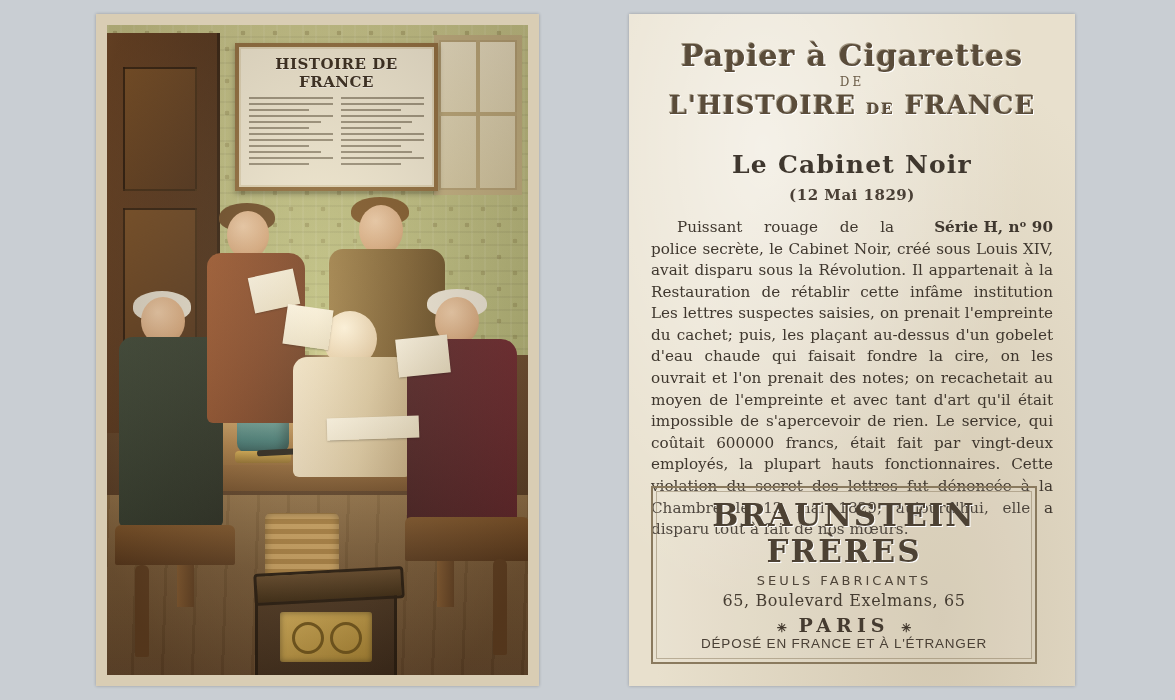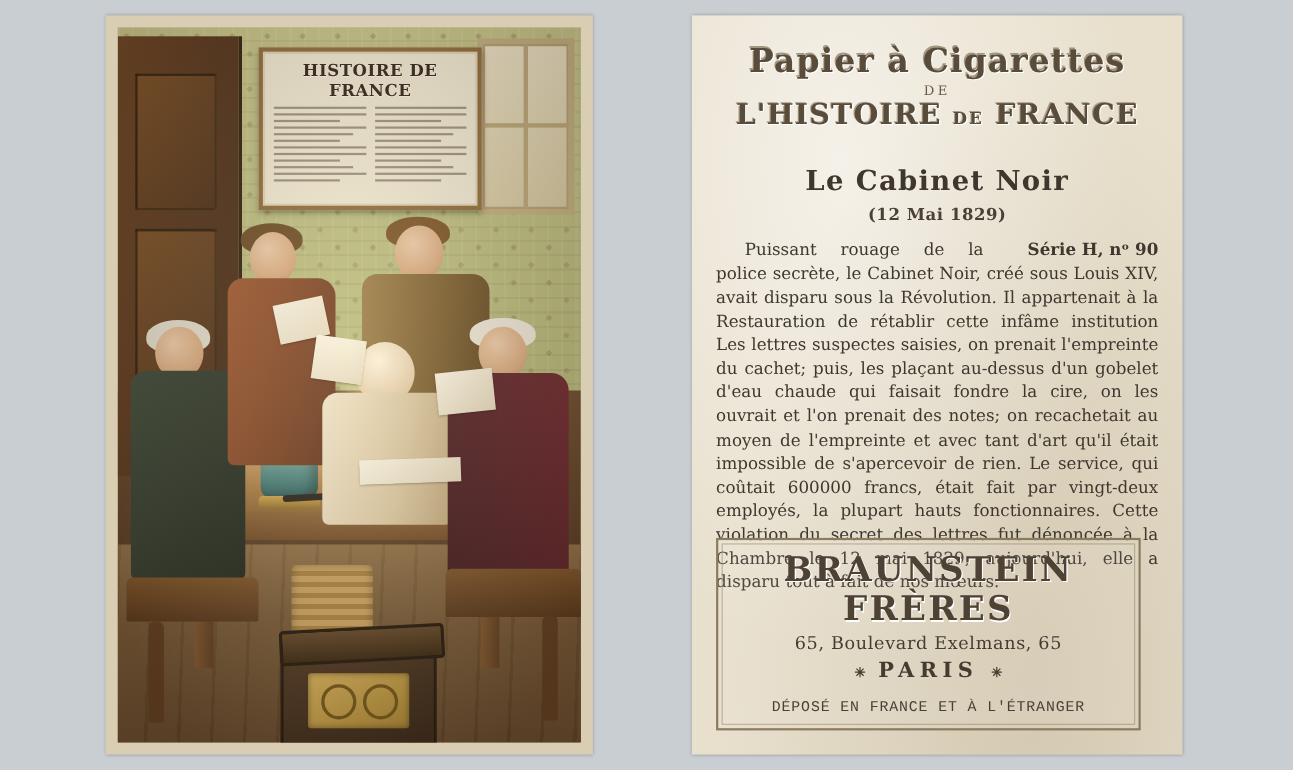--- a/index.html
+++ b/index.html
@@ -496,24 +496,24 @@
   .maker-city {
     font-family: "DejaVu Serif", serif;
     font-weight: bold;
     font-size: 19px;
     letter-spacing: 5px;
     margin-top: 4px;
     color: #453b30;
   }
   .maker-city .star { font-size: 12px; letter-spacing: 0; }
   .maker-note {
-    font-family: Liberation Mono, monospace;
+    font-family: Liberation Sans, sans-serif;
     font-size: 13.5px;
     letter-spacing: .8px;
-    margin-top: 16px;
+    margin-top: 0;
     color: #4a4036;
   }
 </style>
 </head>
 <body>
 
 <div class="scene">
 
   <div class="card card-front">
     <div class="front-inner">
@@ -652,20 +652,21 @@
       <div class="title-main">Le Cabinet Noir</div>
       <div class="title-date">(12 Mai 1829)</div>
 
       <div class="body-text">
         <span class="serie">Série H, nᵒ 90</span>
         <span>Puissant rouage de la police secrète, le </span><b>Cabinet Noir</b><span>, créé sous Louis XIV, avait disparu sous la Révolution. Il appartenait à la Restauration de rétablir cette infâme institution  Les lettres suspectes saisies, on prenait l'empreinte du cachet; puis, les plaçant au-dessus d'un gobelet d'eau chaude qui faisait fondre la cire, on les ouvrait et l'on prenait des notes; on recachetait au moyen de l'empreinte et avec tant d'art qu'il était impossible de s'apercevoir de rien. Le service, qui coûtait 600000 francs, était fait par vingt-deux employés, la plupart hauts fonctionnaires. Cette violation du secret des lettres fut dénoncée à la Chambre le 12 mai 1829; aujourd'hui, elle a disparu tout à fait de nos mœurs.</span>
       </div>
 
       <div class="maker">
         <div class="maker-name">BRAUNSTEIN FRÈRES</div>
+        <div class="maker-sub">SEULS FABRICANTS</div>
         <div class="maker-addr">65, Boulevard Exelmans, 65</div>
         <div class="maker-city">
           <span class="star">✳</span>
           <span>PARIS</span>
           <span class="star">✳</span>
         </div>
         <div class="maker-note">DÉPOSÉ EN FRANCE ET À L'ÉTRANGER</div>
       </div>
     </div>
   </div>

